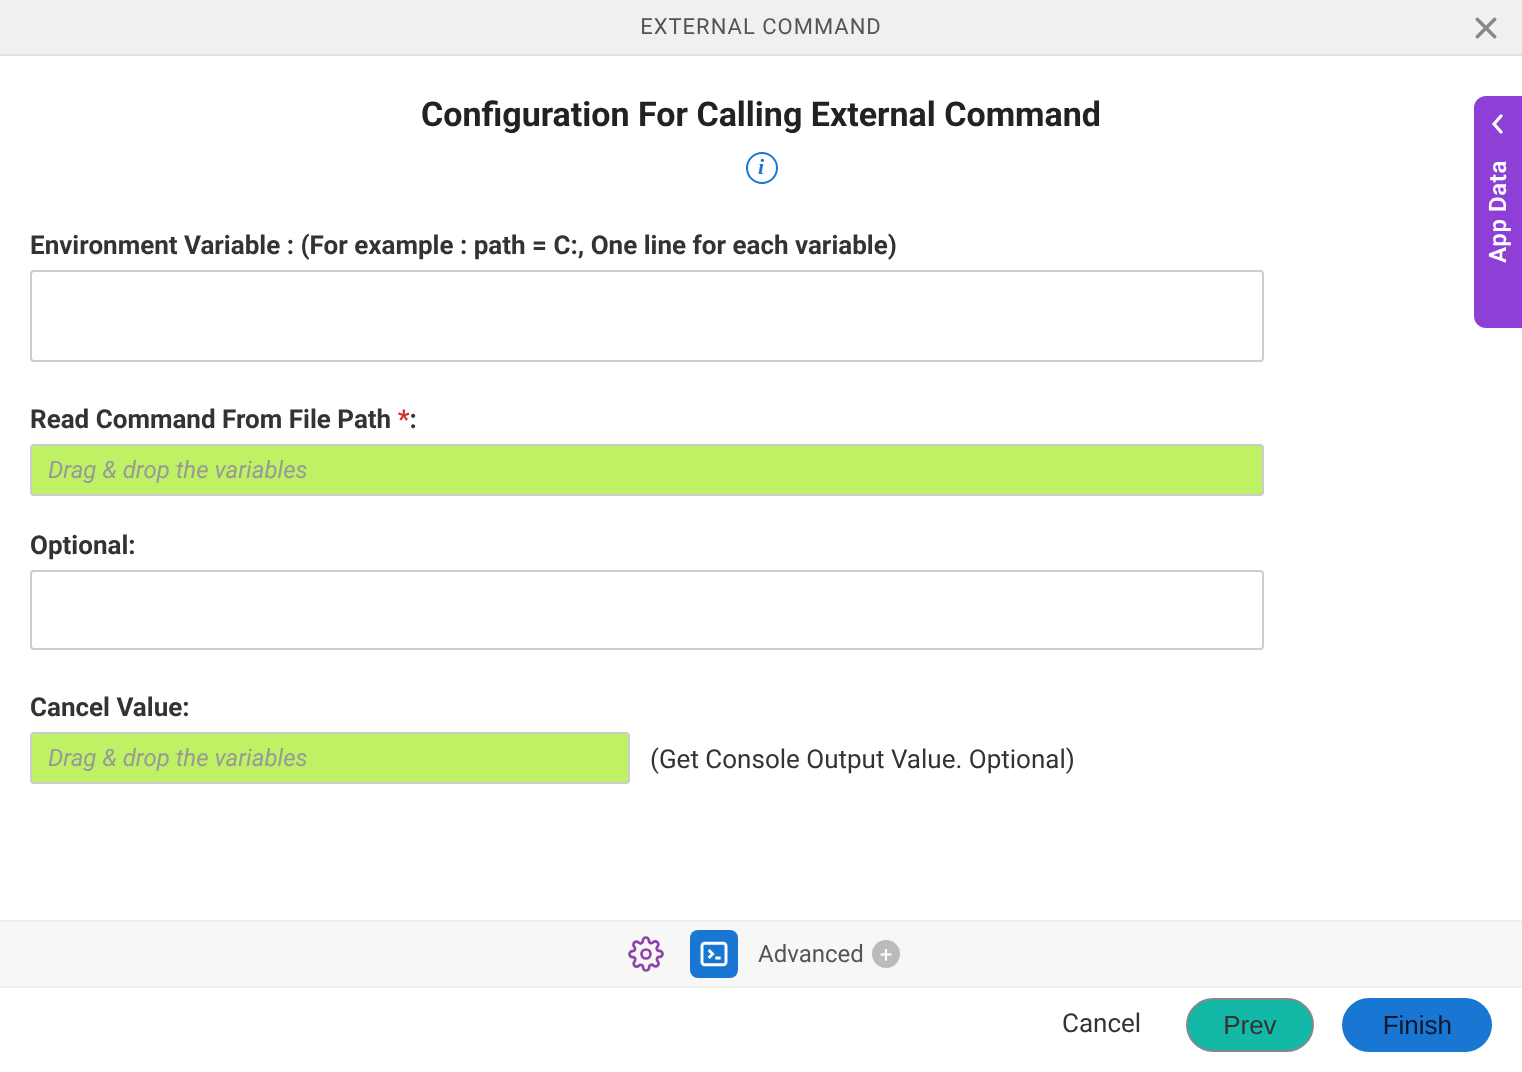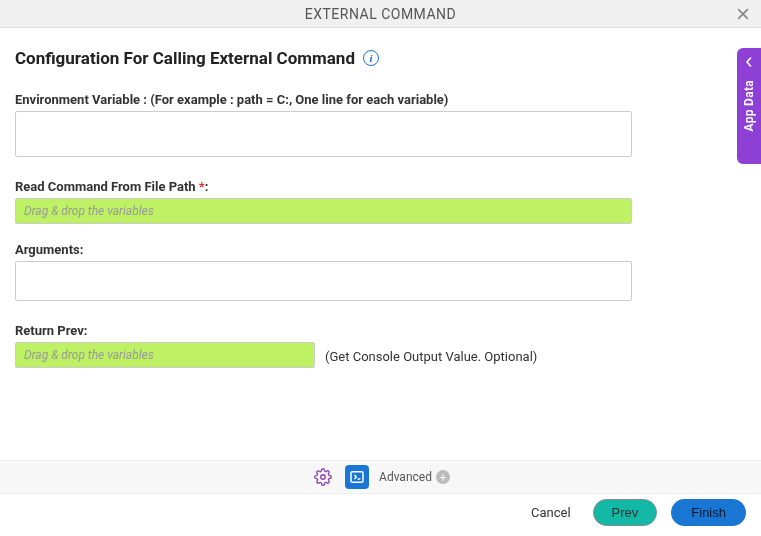--- a/index.html
+++ b/index.html
@@ -12,21 +12,21 @@
       position: relative;
       overflow: hidden;
     }
     .modal-header {
       background: #f0f0f0;
       height: 28px;
       display: flex;
       align-items: center;
       justify-content: center;
       position: relative;
-      font-size: 14px;
+      font-size: 11px;
       letter-spacing: 0.5px;
       color: #555;
       border-bottom: 1px solid #e0e0e0;
     }
     .modal-header .close-btn {
       position: absolute;
       right: 8px;
       top: 50%;
       transform: translateY(-50%);
       cursor: pointer;
@@ -39,20 +39,21 @@
       justify-content: center;
     }
     .content {
       padding: 20px 15px 0 15px;
     }
     .title-row {
       display: flex;
       align-items: center;
       gap: 8px;
       margin-bottom: 24px;
+      flex-direction: column;
     }
     .title {
       font-size: 17px;
       font-weight: 700;
       color: #222;
     }
     .info-icon {
       width: 16px;
       height: 16px;
       border: 1.5px solid #1976d2;
@@ -253,26 +254,26 @@
   </div>
 
   <div class="field-group">
     <label class="field-label">
       <span>Read Command From File Path </span><span class="required-star">*</span><span>:</span>
     </label>
     <input type="text" class="text-input ti-filepath" placeholder="Drag &amp; drop the variables" style="">
   </div>
 
   <div class="field-group">
-    <label class="field-label">Arguments:</label>
+    <label class="field-label">Optional:</label>
     <textarea class="textarea-input ta-args" style=""></textarea>
   </div>
 
   <div class="field-group">
-    <label class="field-label">Return Prev:</label>
+    <label class="field-label">Cancel Value:</label>
     <div class="return-row">
       <input type="text" class="text-input ti-return" placeholder="Drag &amp; drop the variables" style="">
       <span class="return-hint">(Get Console Output Value. Optional)</span>
     </div>
   </div>
 </div>
 
 <div class="toolbar">
   <span class="tool-icon settings">
     <svg viewBox="0 0 24 24" fill="none" stroke="currentColor" stroke-width="1.8">

